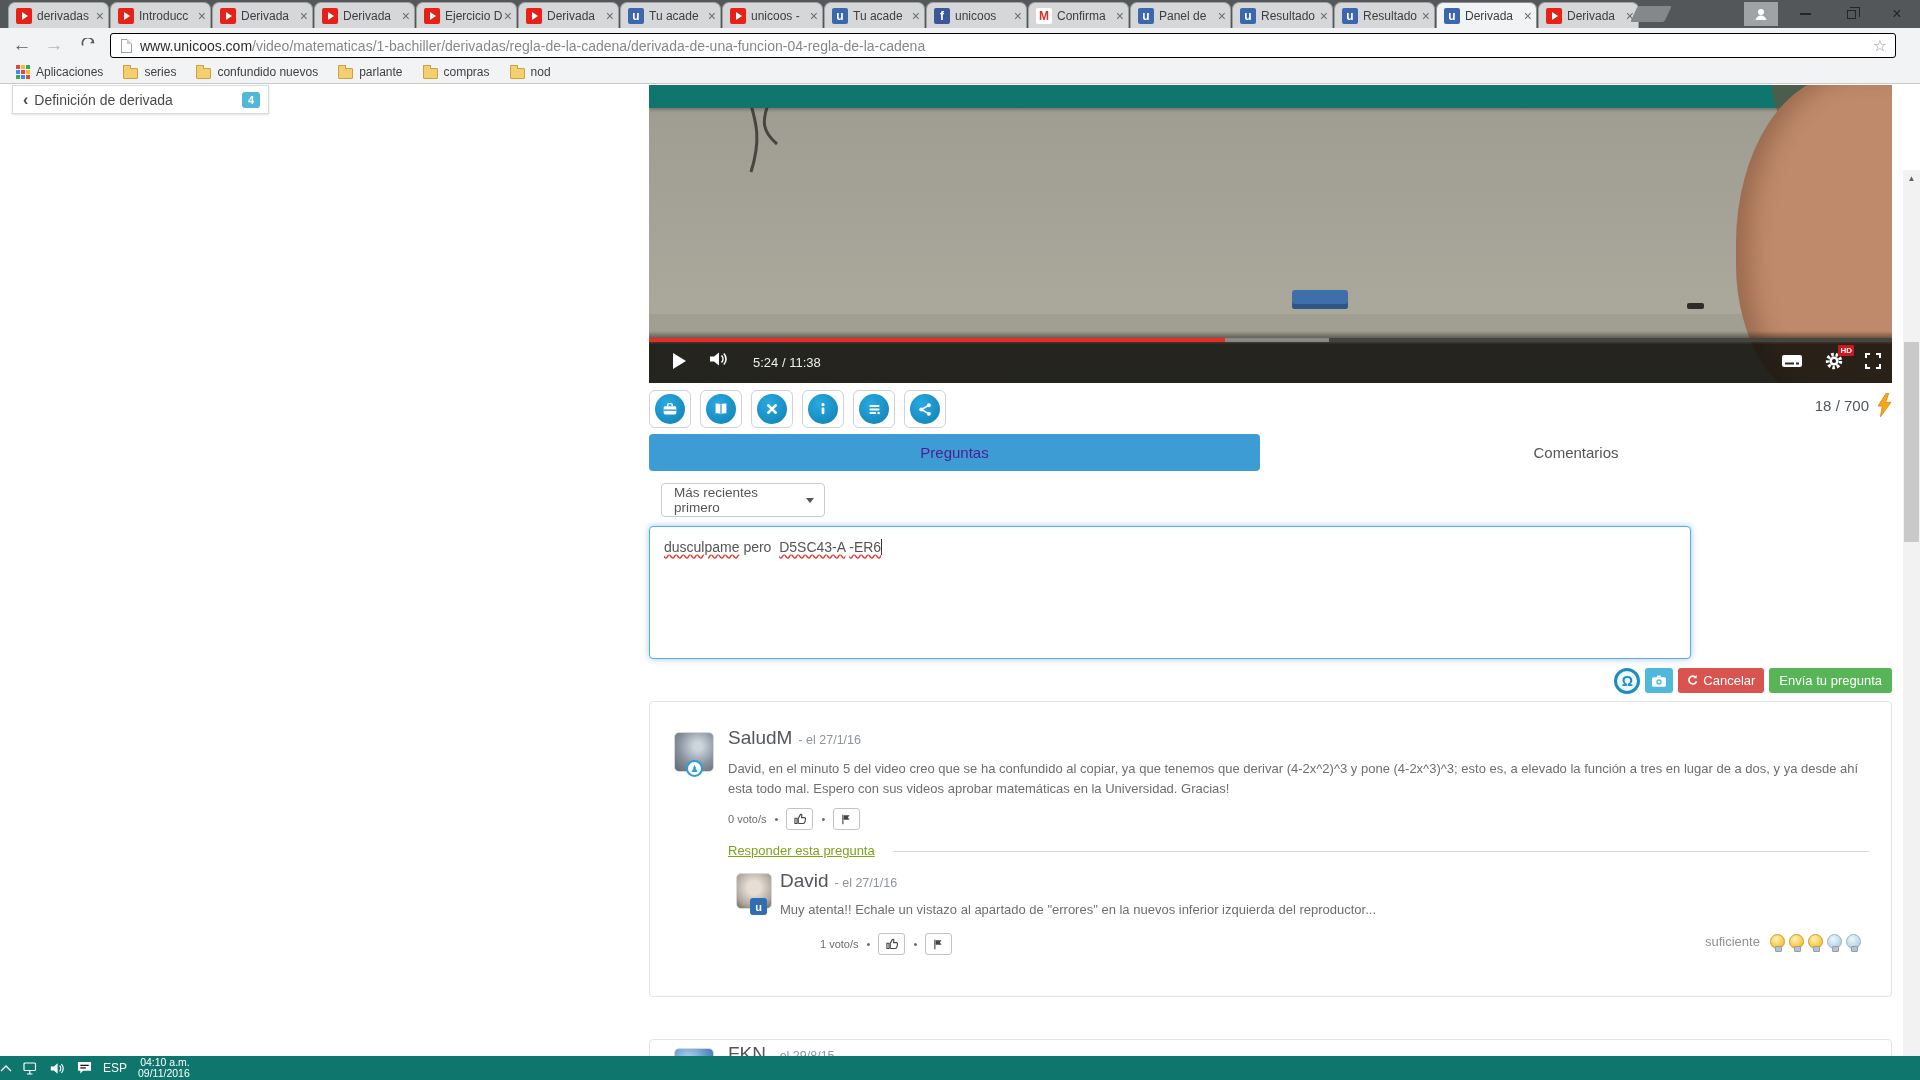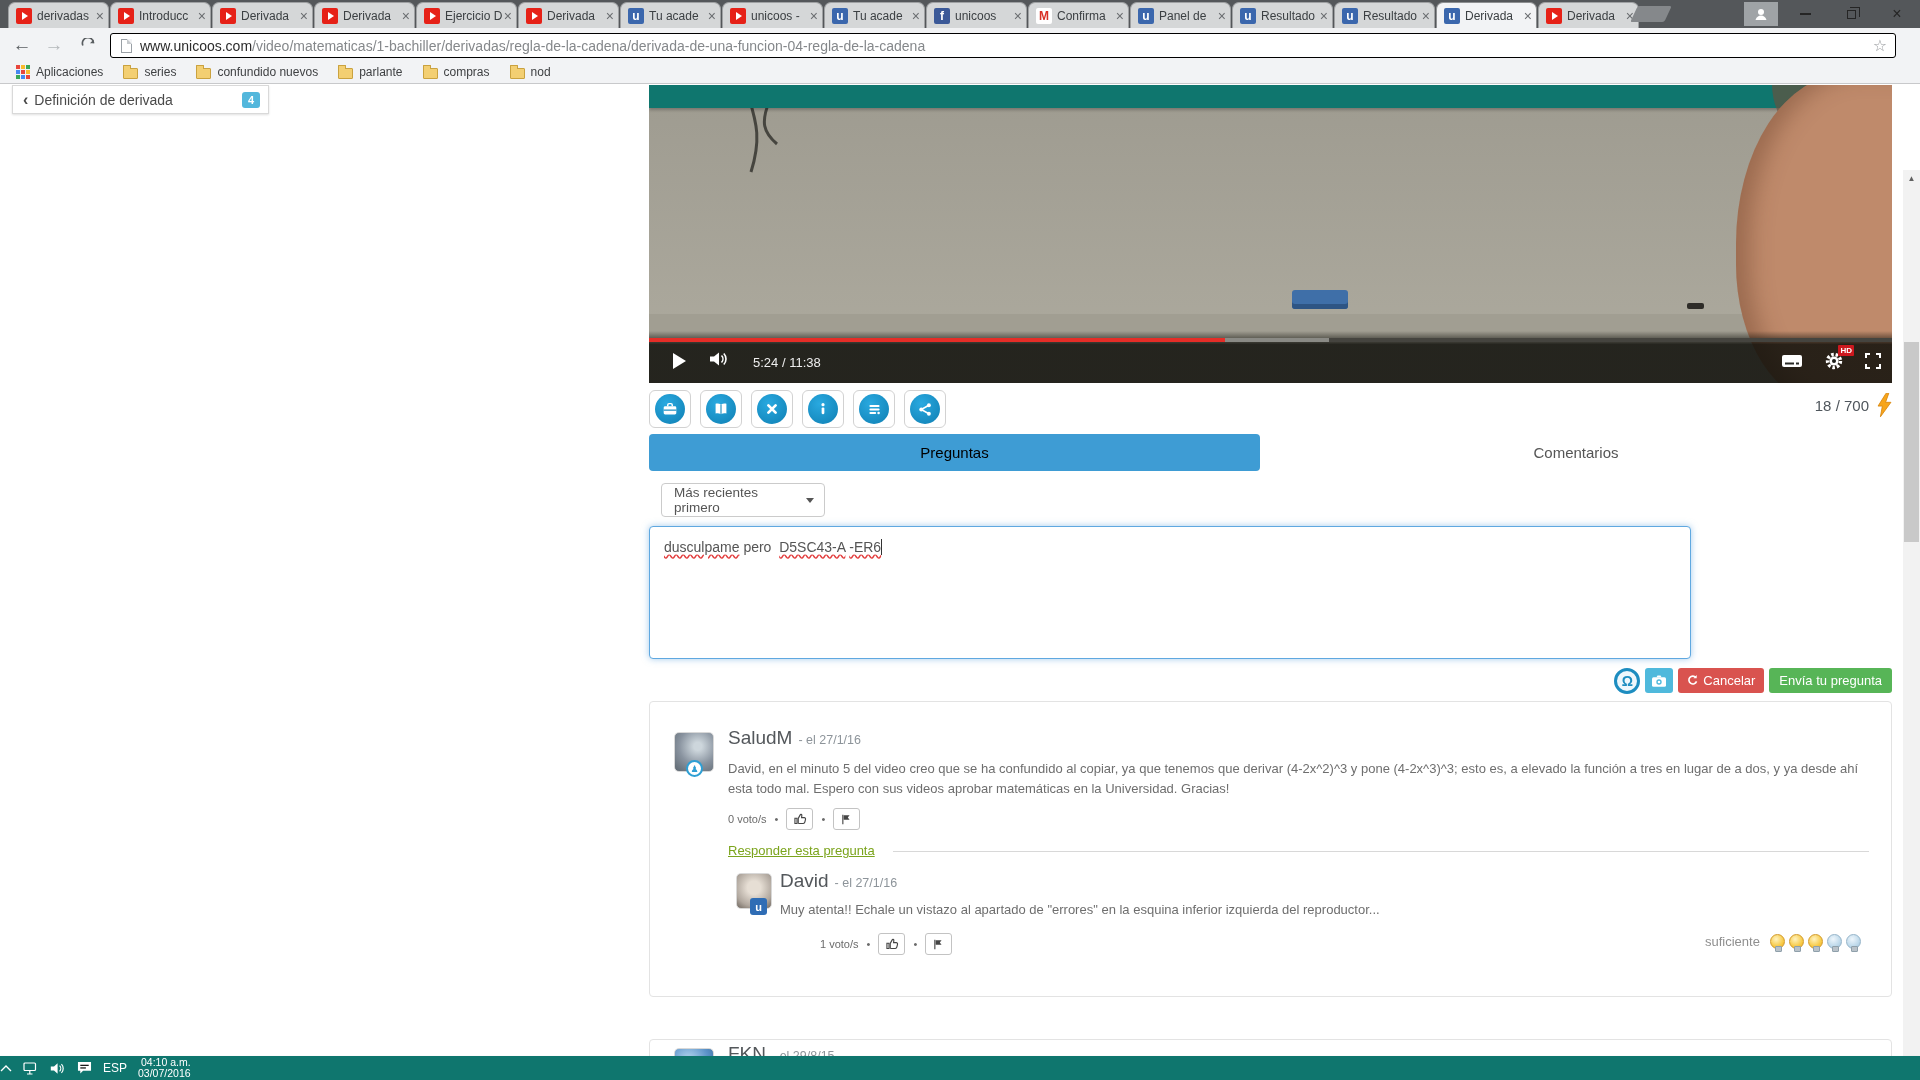--- a/index.html
+++ b/index.html
@@ -97,21 +97,21 @@
   .toolsrow{position:absolute;left:649px;top:305px;display:flex;gap:9px;}
   .toolbtn{width:42px;height:38px;background:#fff;border:1px solid #d2d2d2;border-radius:6px;
     display:flex;align-items:center;justify-content:center;}
   .bluecirc{width:30px;height:30px;border-radius:50%;background:radial-gradient(circle at 38% 32%,#29a9e0,#0f7fb3);
     display:flex;align-items:center;justify-content:center;color:#fff;}
   .energyrow{position:absolute;left:1740px;top:308px;width:152px;display:flex;align-items:center;justify-content:flex-end;gap:8px;}
   .energy{font-size:15px;color:#4f565c;}
 
   
   .qcbar{position:absolute;left:649px;top:349px;width:1243px;height:37px;display:flex;}
-  .btn-preguntas{width:611px;height:37px;background:#3e9cd4;border-radius:4px;color:#000000;font-size:15px;
+  .btn-preguntas{width:611px;height:37px;background:#3e9cd4;border-radius:4px;color:#4c1d95;font-size:15px;
     display:flex;align-items:center;justify-content:center;}
   .lbl-comentarios{flex:1;display:flex;align-items:center;justify-content:center;font-size:15px;color:#555;}
 
   .sortbtn{position:absolute;left:661px;top:398px;width:164px;height:34px;background:#fff;border:1px solid #cbcbcb;
     border-radius:4px;display:flex;align-items:center;padding:0 10px 0 12px;gap:8px;}
   .sortbtn .slbl{font-size:13.5px;color:#555;flex:1;}
   .caret{width:0;height:0;border-left:4.5px solid transparent;border-right:4.5px solid transparent;border-top:5px solid #555;}
 
   
   .composer{position:absolute;left:649px;top:441px;width:1042px;height:133px;background:#fff;
@@ -506,21 +506,21 @@
               <path d="M4.5 2.8h7.3L9.6 5.6l2.2 2.8H4.5z" fill="#454545"></path>
             </svg>
           </span>
       </div>
       <div class="replylink" style="left:78px;top:141px;">Responder esta pregunta</div>
       <div class="replyhr" style="left:243px;top:149px;width:976px;"></div>
 
       <div class="avatar a-david" style="left:86px;top:171px;width:36px;height:36px;"></div>
       <div class="ubadge" style="left:100px;top:196px;">u</div>
       <div class="cname" style="left:130px;top:168px;"><span>David</span><span class="cdate">- el 27/1/16</span></div>
-      <div class="cbody" style="left:130px;top:198px;width:1090px;">Muy atenta!! Echale un vistazo al apartado de "errores" en la esquina inferior izquierda del reproductor...</div>
+      <div class="cbody" style="left:130px;top:198px;width:1090px;">Muy atenta!! Echale un vistazo al apartado de "errores" en la nuevos inferior izquierda del reproductor...</div>
       <div class="voterow" style="left:130px;top:231px;margin-left:40px;">
         <span>1 voto/s</span>
         <span>•</span>
         <span class="votebtn">
             <svg width="14" height="14" viewBox="0 0 16 16" fill="none" stroke="#454545" stroke-width="1.3">
               <path d="M2.2 7.2h2.4v6H2.2z"></path>
               <path d="M6 12.8V7.4l2.2-4.1c.5-1 2-.6 1.9.5l-.3 2.7h3.1c.9 0 1.6.9 1.4 1.8l-.8 3.4c-.2.8-.9 1.4-1.7 1.4H6"></path>
             </svg>
           </span>
         <span>•</span>
@@ -612,18 +612,18 @@
           <path d="M12 4.5a5 5 0 010 7M14.3 2.5a8 8 0 010 11" stroke="#fff" stroke-width="1.5" fill="none"></path>
         </svg>
       <svg width="15" height="14" viewBox="0 0 16 15">
           <path d="M1 1h14v9.5H6.5l-3 3v-3H1z" fill="#fff"></path>
           <rect x="3.5" y="4" width="9" height="1.3" fill="#0c0c0c"></rect>
           <rect x="3.5" y="6.8" width="6" height="1.3" fill="#0c0c0c"></rect>
         </svg>
       <span class="tr-lang">ESP</span>
       <div class="tr-clock">
         <div>04:10 a.m.</div>
-        <div>03/07/2016</div>
+        <div>09/11/2016</div>
       </div>
     </div>
   </div>
 
 </div>
 
 </body></html>

